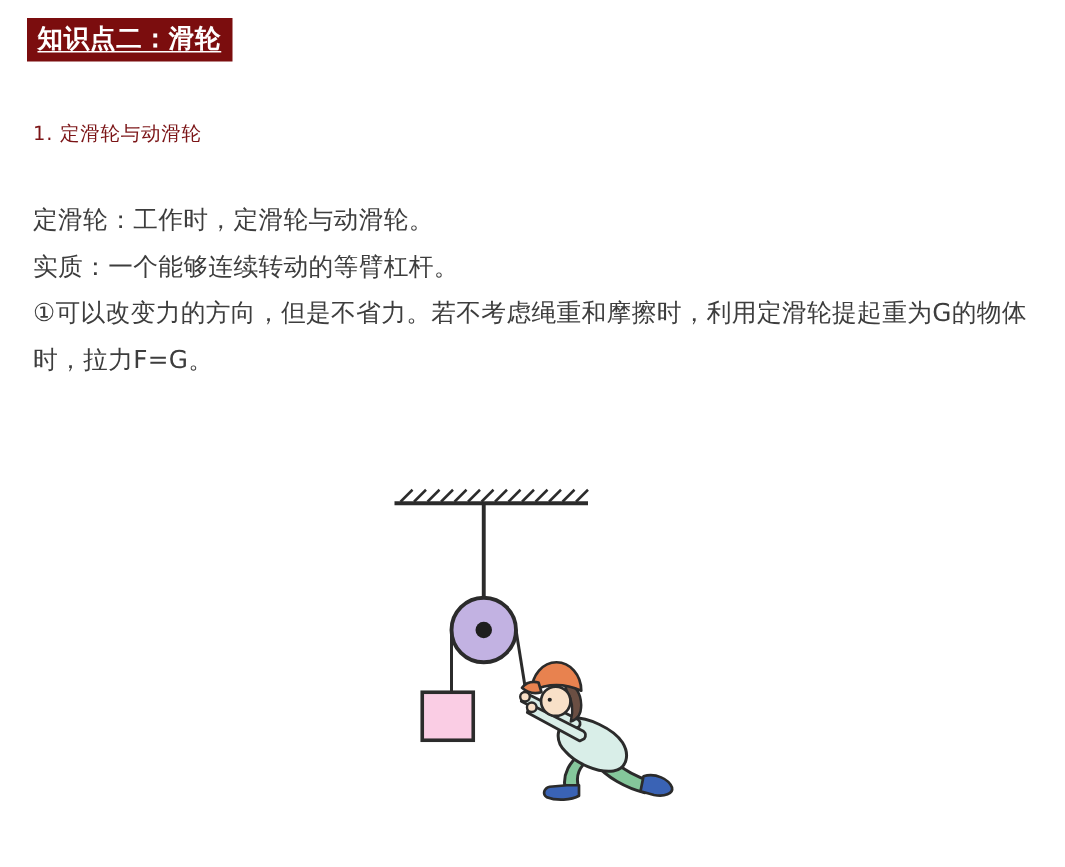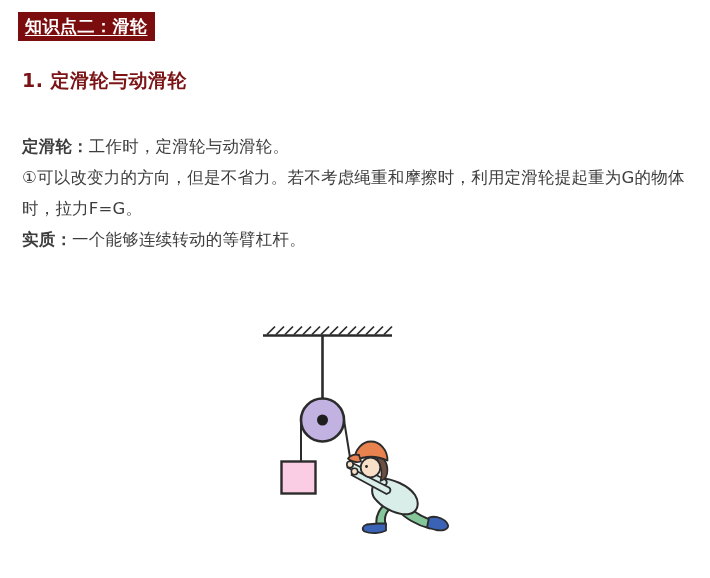--- a/index.html
+++ b/index.html
@@ -12,31 +12,31 @@
   .title-badge{
     position:absolute;left:18px;top:12px;
     background:var(--badge_bg,#7B0D0E);
     color:var(--badge_fg,#ffffff);
     font-size:17px;font-weight:bold;
     line-height:29px;height:29px;padding:0 7px;
     letter-spacing:0.5px;
   }
   .title-badge span{text-decoration:underline;text-underline-offset:3px;}
   .subtitle{
-    position:absolute;left:22px;top:68px;margin:0;
+    position:absolute;left:22px;top:80px;margin:0;
     color:var(--heading_color,#7B1416);
-    font-size:19px;font-weight:bold;letter-spacing:0.5px;
+    font-size:13px;font-weight:normal;letter-spacing:0.5px;
   }
   .body-text{
     position:absolute;left:22px;top:131px;width:676px;
     color:var(--text_color,#3D3D3D);
     font-size:16.5px;line-height:31px;letter-spacing:0.2px;
   }
   .body-text p{margin:0;}
-  .body-text b{font-weight:bold;}
+  .body-text b{font-weight:normal;}
   .diagram{position:absolute;left:240px;top:313px;}
   .outline-stroke{stroke:var(--outline,#2B2B2B);}
   .pulley-fill{fill:var(--pulley_fill,#C2B2E2);}
   .weight-fill{fill:var(--weight_fill,#FACDE4);}
   .cap-fill{fill:var(--cap,#E8824F);}
   .shirt-fill{fill:var(--shirt,#D9EEE8);}
   .pants-fill{fill:var(--pants,#85C79B);}
   .shoes-fill{fill:var(--shoes,#3A63B5);}
   .skin-fill{fill:var(--skin,#F8E0C8);}
   .hair-fill{fill:var(--hair,#6B4F43);}
@@ -47,22 +47,22 @@
 <div class="page">
 
   <div class="title-badge">
     <span>知识点二：滑轮</span>
   </div>
 
   <h2 class="subtitle">1. 定滑轮与动滑轮</h2>
 
   <div class="body-text">
     <p><b>定滑轮：</b><span>工作时，定滑轮与动滑轮。</span></p>
+    <p><b>实质：</b><span>一个能够连续转动的等臂杠杆。</span></p>
     <p><span>①可以改变力的方向，但是不省力。若不考虑绳重和摩擦时，利用定滑轮提起重为G的物体时，拉力F=G。</span></p>
-    <p><b>实质：</b><span>一个能够连续转动的等臂杠杆。</span></p>
   </div>
 
   <svg class="diagram" width="230" height="235" viewBox="240 313 230 235" xmlns="http://www.w3.org/2000/svg">
 
     <g>
         <line x1="267" y1="334.5" x2="275" y2="326.5" stroke="#2B2B2B" stroke-width="1.7"></line>
         <line x1="276" y1="334.5" x2="284" y2="326.5" stroke="#2B2B2B" stroke-width="1.7"></line>
         <line x1="285" y1="334.5" x2="293" y2="326.5" stroke="#2B2B2B" stroke-width="1.7"></line>
         <line x1="294" y1="334.5" x2="302" y2="326.5" stroke="#2B2B2B" stroke-width="1.7"></line>
         <line x1="303" y1="334.5" x2="311" y2="326.5" stroke="#2B2B2B" stroke-width="1.7"></line>

